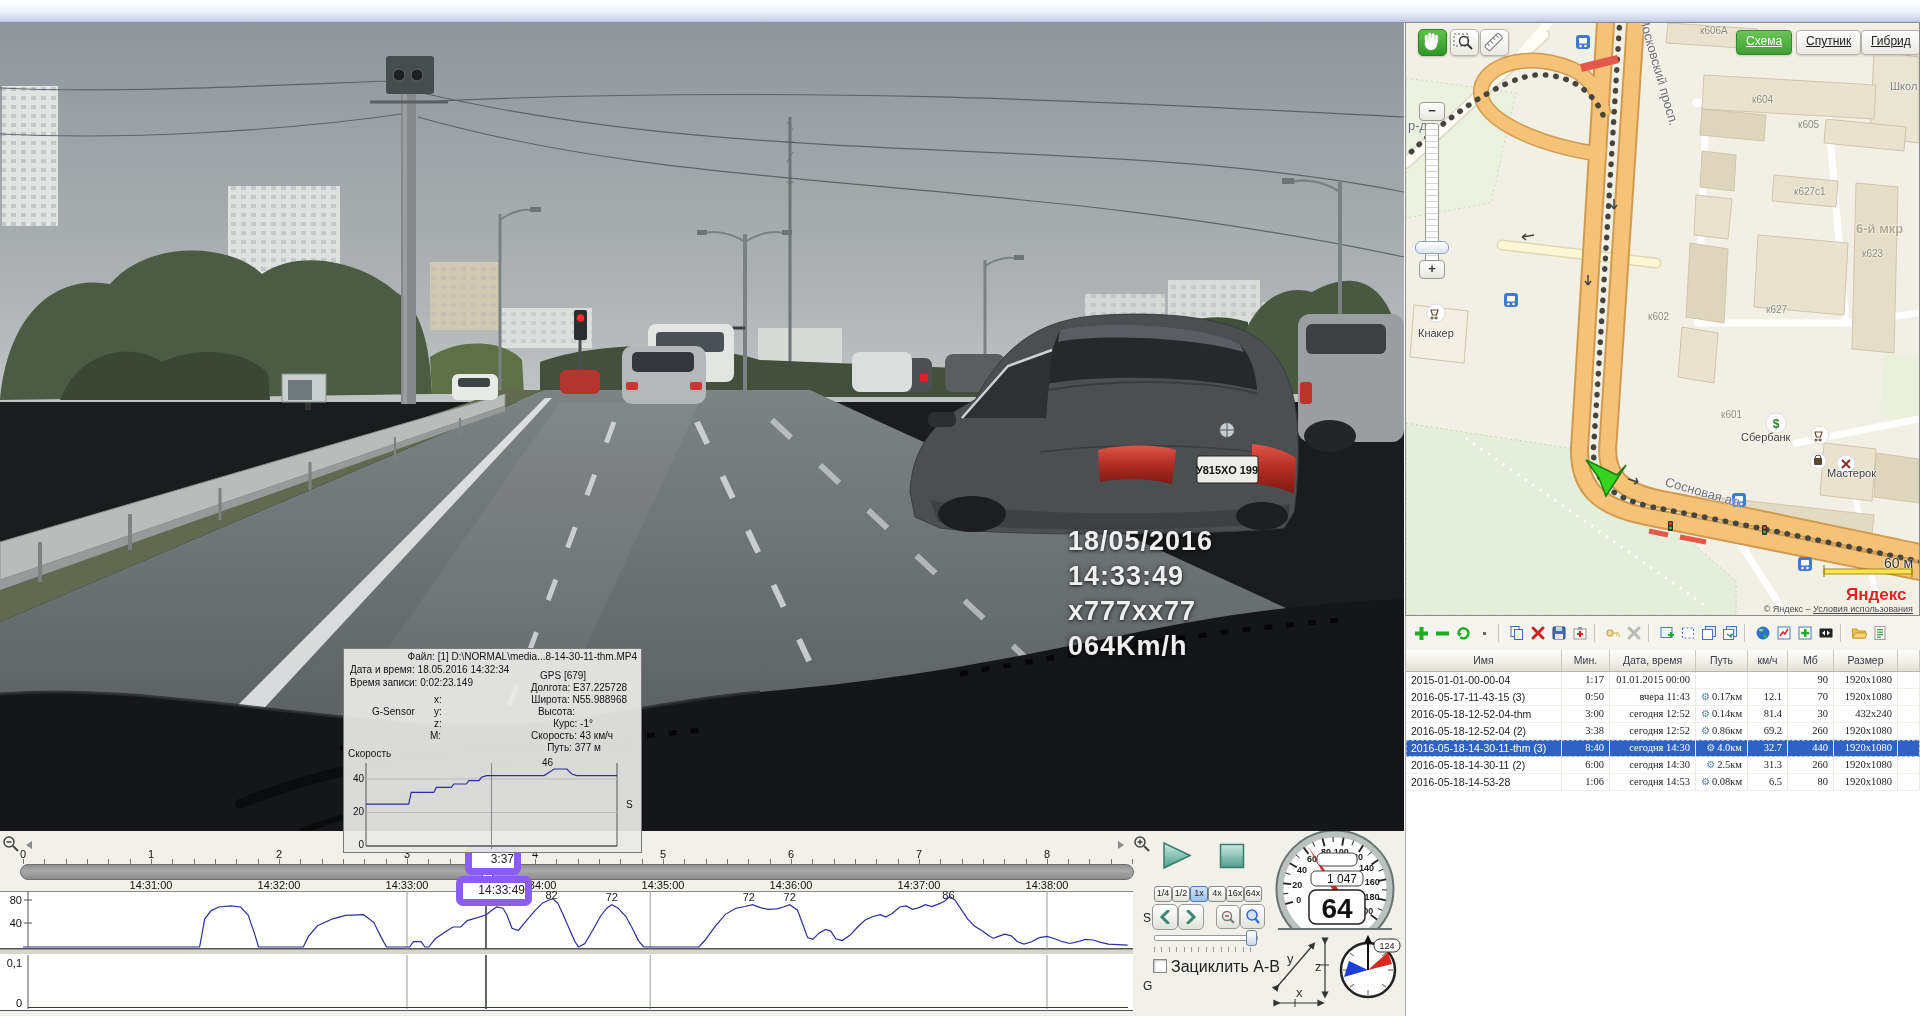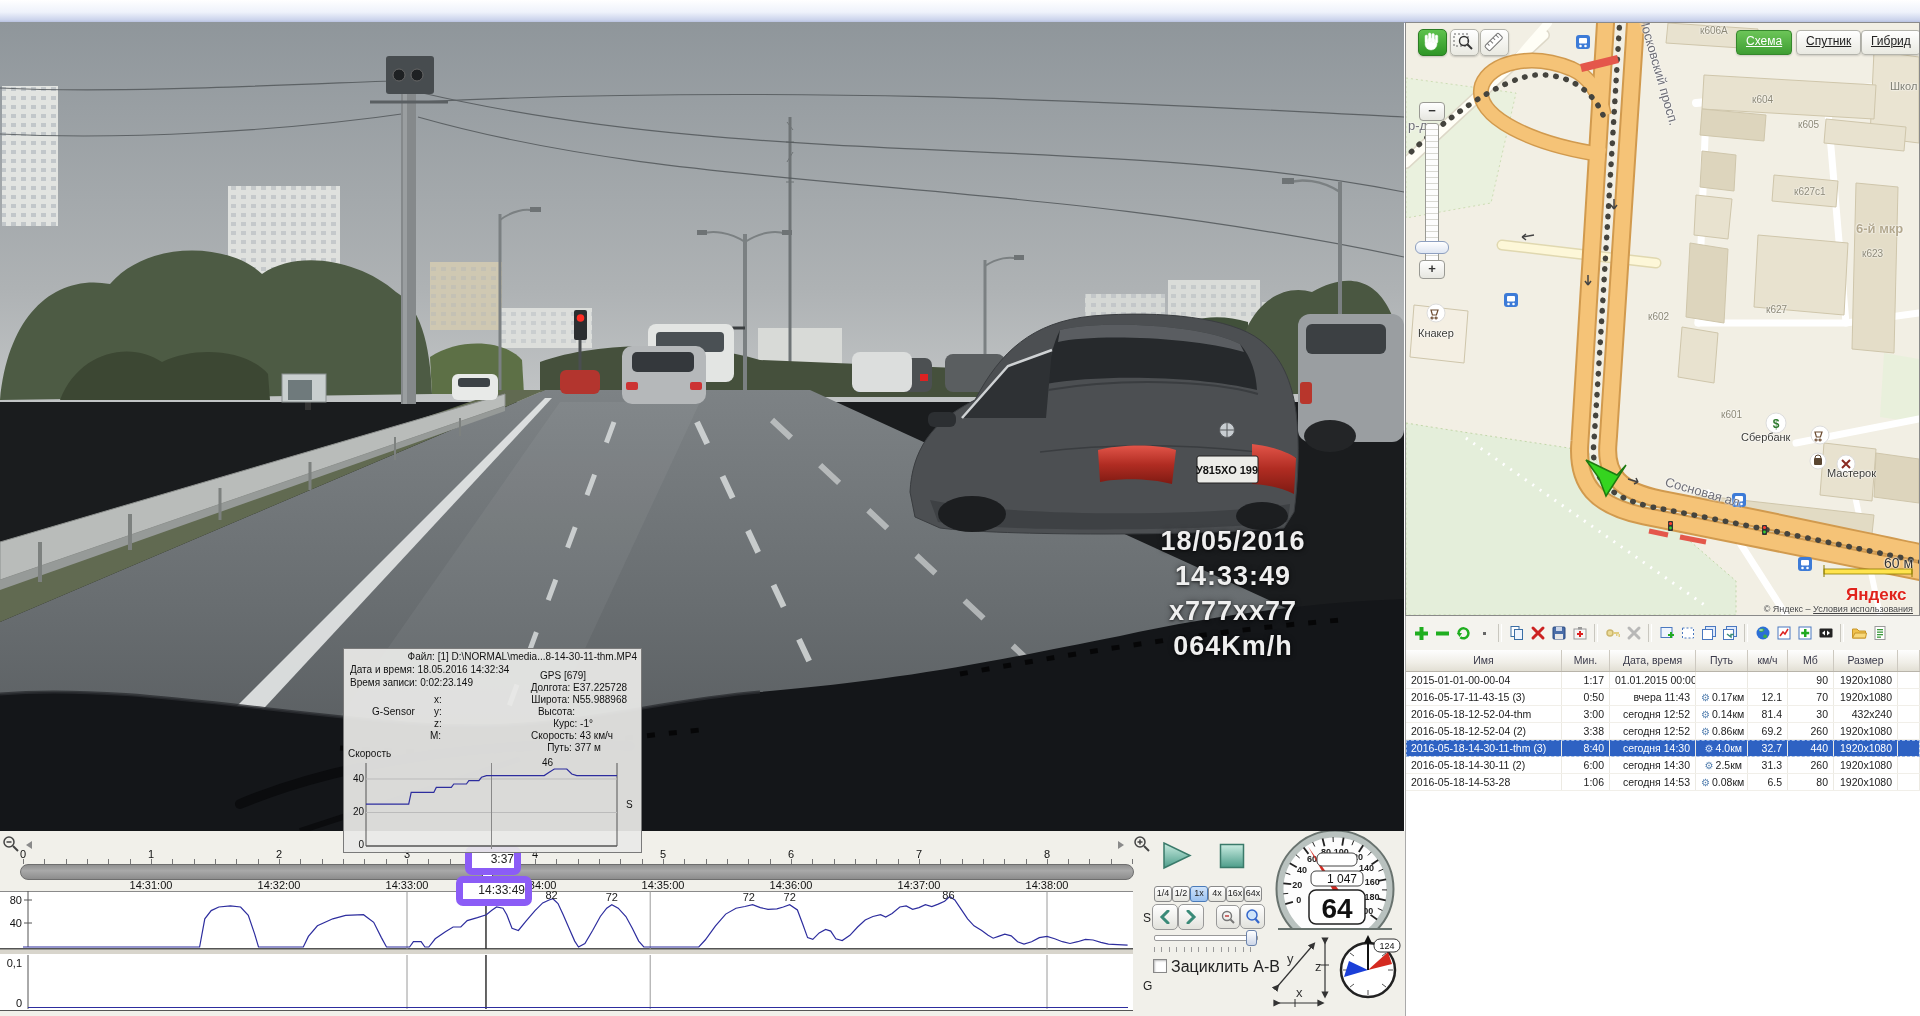--- a/index.html
+++ b/index.html
@@ -7,21 +7,21 @@
        font-family:"Liberation Sans",sans-serif;font-size:11px;color:#222;}
   .abs{position:absolute;}
 
   
   #titlebar{left:0;top:0;width:1920px;height:22px;
     background:linear-gradient(#ffffff, #eef2fb 55%, #ccd4ec 90%, #b9c2e0);
     border-bottom:1px solid #8e97b8;}
 
   
   #video{left:0;top:22px;width:1404px;height:809px;background:#1a1c1e;overflow:hidden;}
-  #vid-overlay{left:1068px;top:500px;width:330px;text-align:center;color:#efefef;
+  #vid-overlay{left:1068px;top:500px;width:330px;color:#efefef;
     font-size:27px;font-weight:bold;letter-spacing:1px;line-height:35px;
     text-shadow:0 1px 3px rgba(0,0,0,.65), 0 0 6px rgba(0,0,0,.4);}
 
   
   #info-panel{left:343px;top:648px;width:297px;height:203px;background:rgba(233,233,231,.93);
     border:1px solid #7a7a7a;font-size:10px;color:#111;z-index:40;}
   #info-panel .abs{white-space:nowrap;}
   .ip-ylab{width:18px;text-align:right;}
 
   
@@ -56,21 +56,21 @@
   .tb-icon{width:19px;height:18px;display:inline-flex;align-items:center;justify-content:center;}
   .tb-sep{width:2px;height:18px;border-left:1px solid #c9c7bf;border-right:1px solid #ffffff;margin:0 3px;}
 
   
   #ftable{left:1405px;top:650px;width:515px;height:366px;background:#fff;border-left:1px solid #aaa;box-sizing:border-box;}
   .frow{display:grid;grid-template-columns:156px 48px 86px 52px 40px 46px 64px 1fr;height:16px;line-height:16px;}
   #fhead{height:21px;line-height:20px;background:linear-gradient(#fefefe,#f0eee7 60%,#e2dfd4);
     border-bottom:1px solid #b8b4aa;color:#3a3a4a;}
   #fhead .fcell{border-right:1px solid #cdc9c0;height:21px;line-height:20px;text-align:center;}
   .fcell{padding:0 5px;white-space:nowrap;overflow:hidden;font-size:10.5px;}
-  .fcell.l{text-align:left;} .fcell.r{text-align:right;}
+  .fcell.l{text-align:left;} .fcell.r{text-align:right;font-family:Liberation Serif, serif;}
   .fbody .frow{border-bottom:1px solid #f1efe9;}
   .fbody .fcell{border-right:1px solid #eceae3;}
   .frow.selected{background:#2e62c3;color:#fff;outline:1px dashed #9db9ea;outline-offset:-1px;}
   .gear{color:#5580b0;font-size:10px;margin-right:2px;}
   .selected .gear{color:#d8e6fb;}
 
   
   #bottom{left:0;top:831px;width:1405px;height:185px;background:#f1f0ea;}
   .plot{position:absolute;left:0;width:1133px;background:#fff;border-top:1px solid #8a8a8a;border-bottom:1px solid #555;}
   #ruler-track{left:20px;top:33px;width:1112px;height:14px;border:1px solid #6e6e6e;border-radius:8px;

